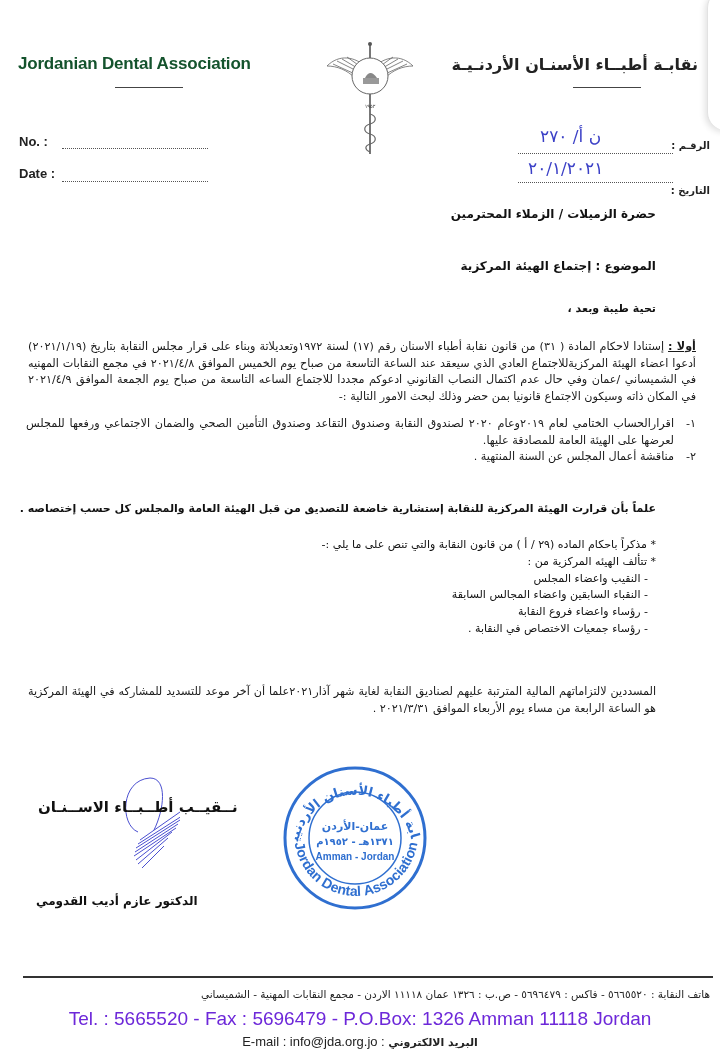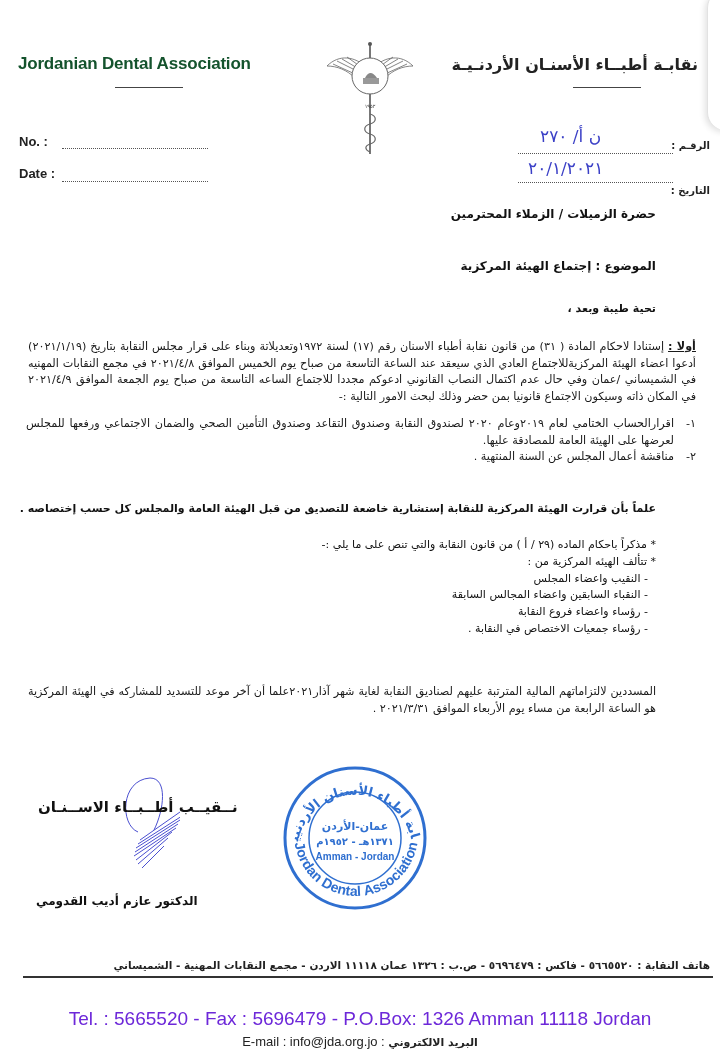--- a/index.html
+++ b/index.html
@@ -51,21 +51,21 @@
   .para3 { left: 28px; right: 64px; top: 684px; text-align: justify; text-align-last: right; }
 
   
   .sign-title { left: 38px; top: 798px; font-size: 15px; font-weight: bold; white-space: nowrap; letter-spacing: 0.4px; }
   .sign-name { left: 36px; top: 862px; font-size: 12px; font-weight: bold; white-space: nowrap; margin-top: 32px; }
   .scribble { left: 80px; top: 770px; width: 100px; height: 110px; }
   .stamp { left: 276px; top: 764px; width: 158px; height: 148px; }
 
   
   .foot-rule { left: 23px; top: 976px; width: 690px; height: 2px; background: #333; }
-  .foot-ar { right: 10px; top: 959px; font-size: 10.5px; font-weight: bold; white-space: nowrap; color: #222; }
+  .foot-ar { right: 10px; top: 988px; font-size: 10.5px; font-weight: normal; white-space: nowrap; color: #222; }
   .foot-en { left: 0; width: 720px; top: 1008px; text-align: center; font-family: "Liberation Sans", sans-serif;
              font-size: 19px; color: #6d28d9; }
   .foot-mail { left: 0; width: 720px; top: 1034px; text-align: center; font-family: "Liberation Sans", sans-serif;
                font-size: 13px; color: #222; }
   .foot-mail .ar { font-weight: bold; font-size: 11px; font-family: "DejaVu Sans", sans-serif; }
 
   
   .edge-panel { left: 707px; top: -10px; width: 40px; height: 140px; background: #fff;
                 border-left: 1px solid #e2e2e2; border-radius: 18px 0 0 18px;
                 box-shadow: -2px 2px 6px rgba(0,0,0,0.12); }

